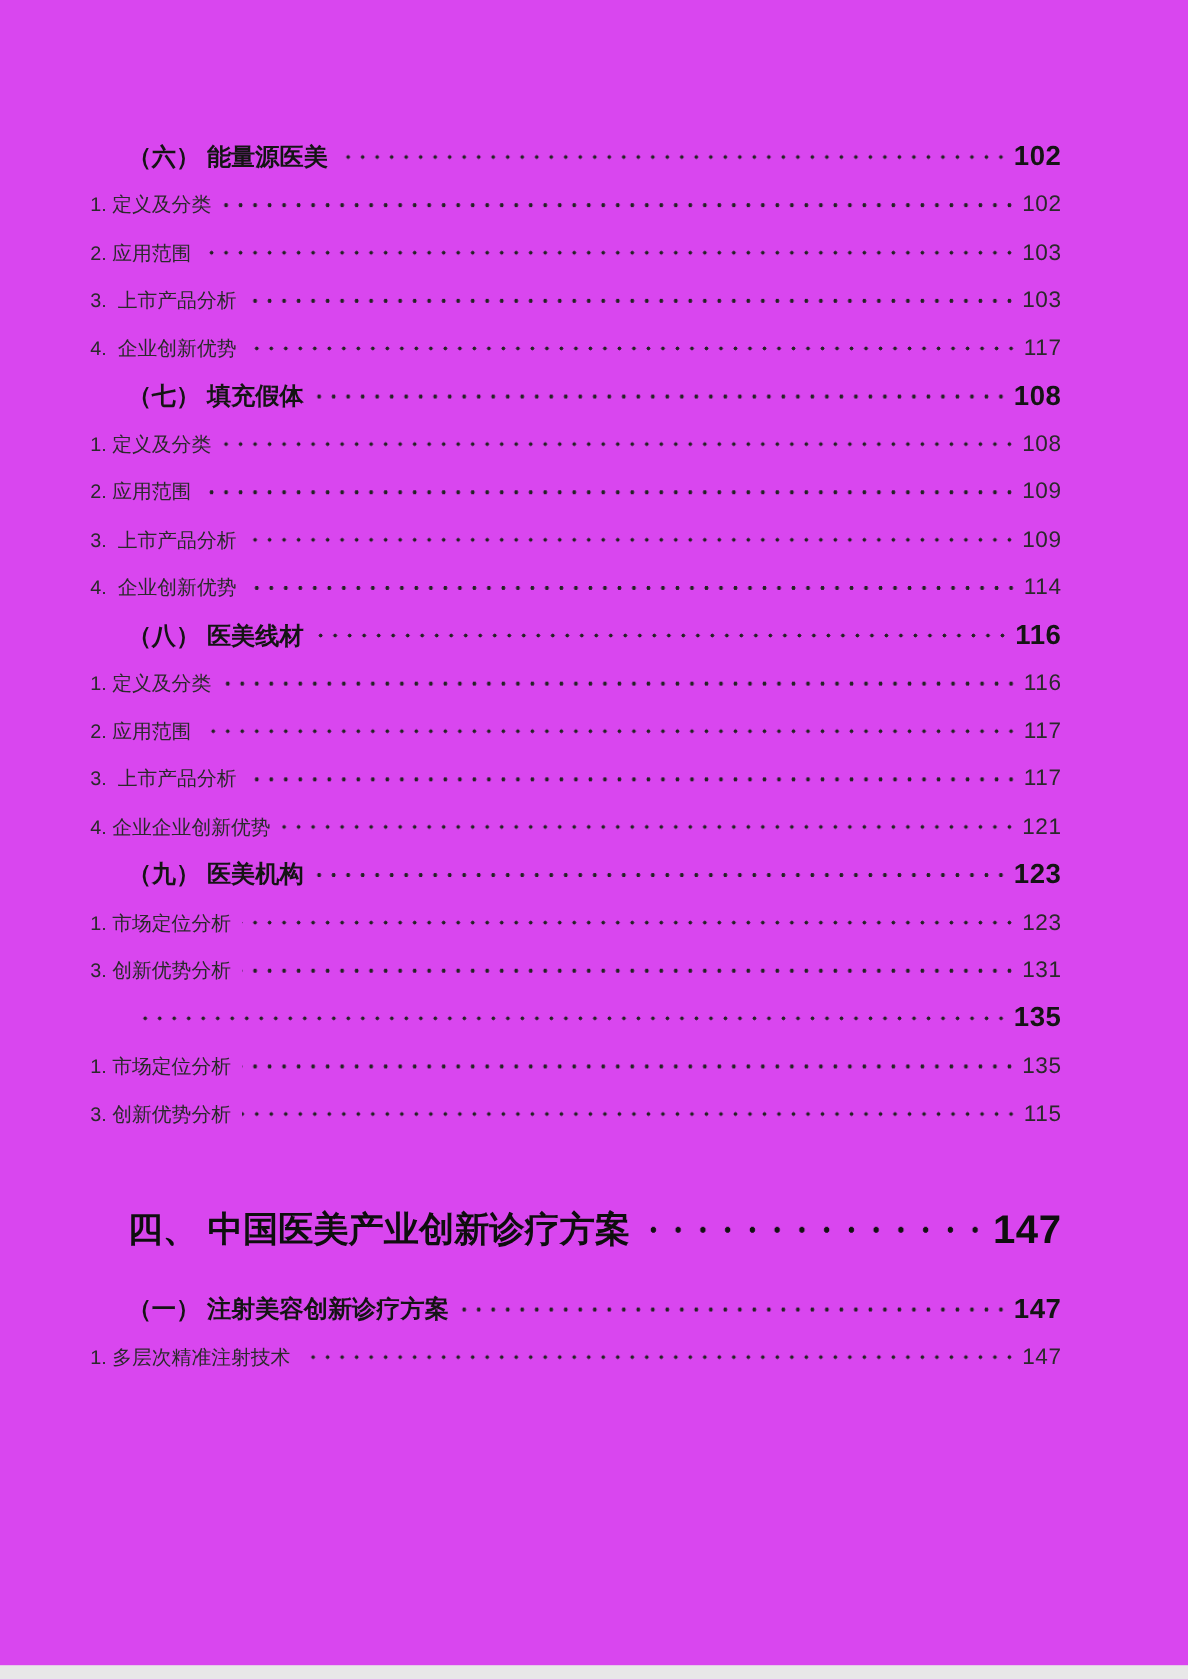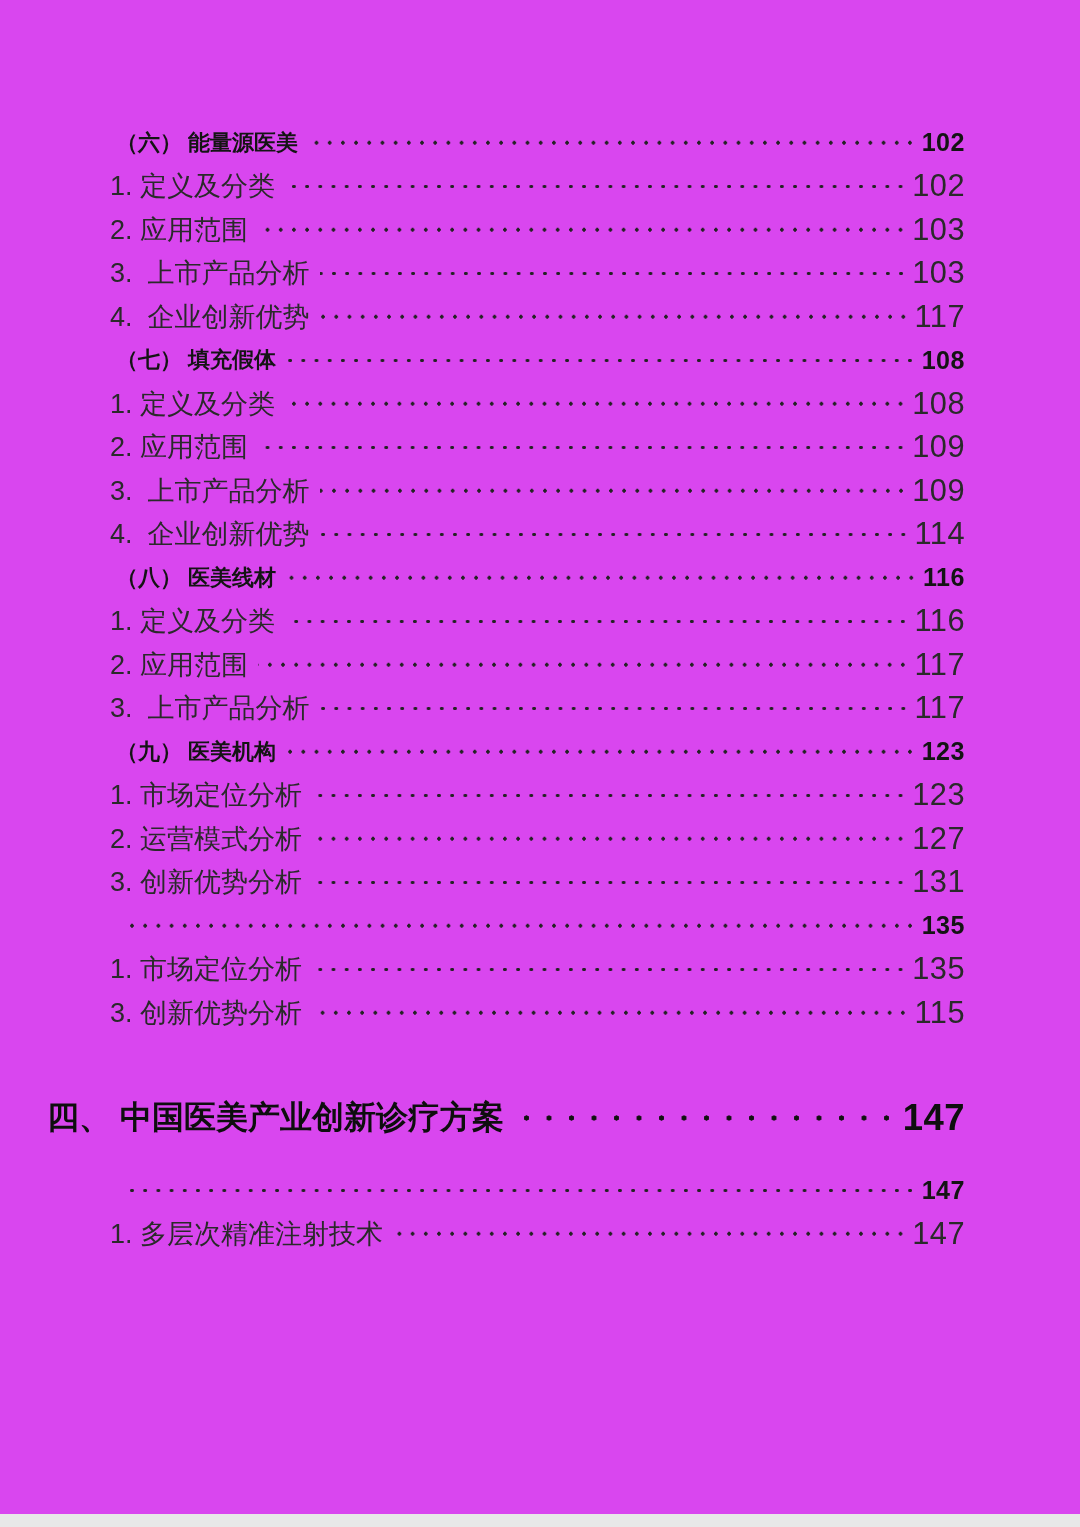--- a/index.html
+++ b/index.html
@@ -28,27 +28,27 @@
     align-items: center;
     height: 43.5px;
   }
   .row-section {
     padding-left: 116px;
     font-size: 22px;
     font-weight: 700;
     color: #141414;
   }
   .row-sub {
-    padding-left: 110px;
-    font-size: 27px;
+    padding-left: 82px;
+    font-size: 18px;
     font-weight: 400;
     color: #2a2a2a;
   }
   .row-chapter {
-    padding-left: 47px;
+    padding-left: 116px;
     font-size: 32px;
     font-weight: 700;
     color: #0e0e0e;
     height: 60px;
     margin-top: 53px;
     margin-bottom: 21px;
   }
   .label {
     white-space: pre;
     flex: 0 0 auto;
@@ -141,34 +141,34 @@
       <div class="row row-sub">
     <span class="label">2. 应用范围</span>
     <span class="dots"></span>
     <span class="page-num">117</span>
   </div>
       <div class="row row-sub">
     <span class="label">3.  上市产品分析</span>
     <span class="dots"></span>
     <span class="page-num">117</span>
   </div>
+      <div class="row row-sub">
+    <span class="label">4. 企业企业创新优势</span>
+    <span class="dots"></span>
+    <span class="page-num">121</span>
+  </div>
       <div class="row row-section">
     <span class="label">（九） 医美机构</span>
     <span class="dots"></span>
     <span class="page-num">123</span>
   </div>
       <div class="row row-sub">
     <span class="label">1. 市场定位分析</span>
     <span class="dots"></span>
     <span class="page-num">123</span>
-  </div>
-      <div class="row row-sub">
-    <span class="label">2. 运营模式分析</span>
-    <span class="dots"></span>
-    <span class="page-num">127</span>
   </div>
       <div class="row row-sub">
     <span class="label">3. 创新优势分析</span>
     <span class="dots"></span>
     <span class="page-num">131</span>
   </div>
       <div class="row row-section">
     <span class="dots"></span>
     <span class="page-num">135</span>
   </div>
@@ -181,20 +181,21 @@
     <span class="label">3. 创新优势分析</span>
     <span class="dots"></span>
     <span class="page-num">115</span>
   </div>
       <div class="row row-chapter">
     <span class="label">四、 中国医美产业创新诊疗方案</span>
     <span class="dots"></span>
     <span class="page-num">147</span>
   </div>
       <div class="row row-section">
+    <span class="label">（一） 注射美容创新诊疗方案</span>
     <span class="dots"></span>
     <span class="page-num">147</span>
   </div>
       <div class="row row-sub">
     <span class="label">1. 多层次精准注射技术</span>
     <span class="dots"></span>
     <span class="page-num">147</span>
   </div>
     </div>
 </div>

